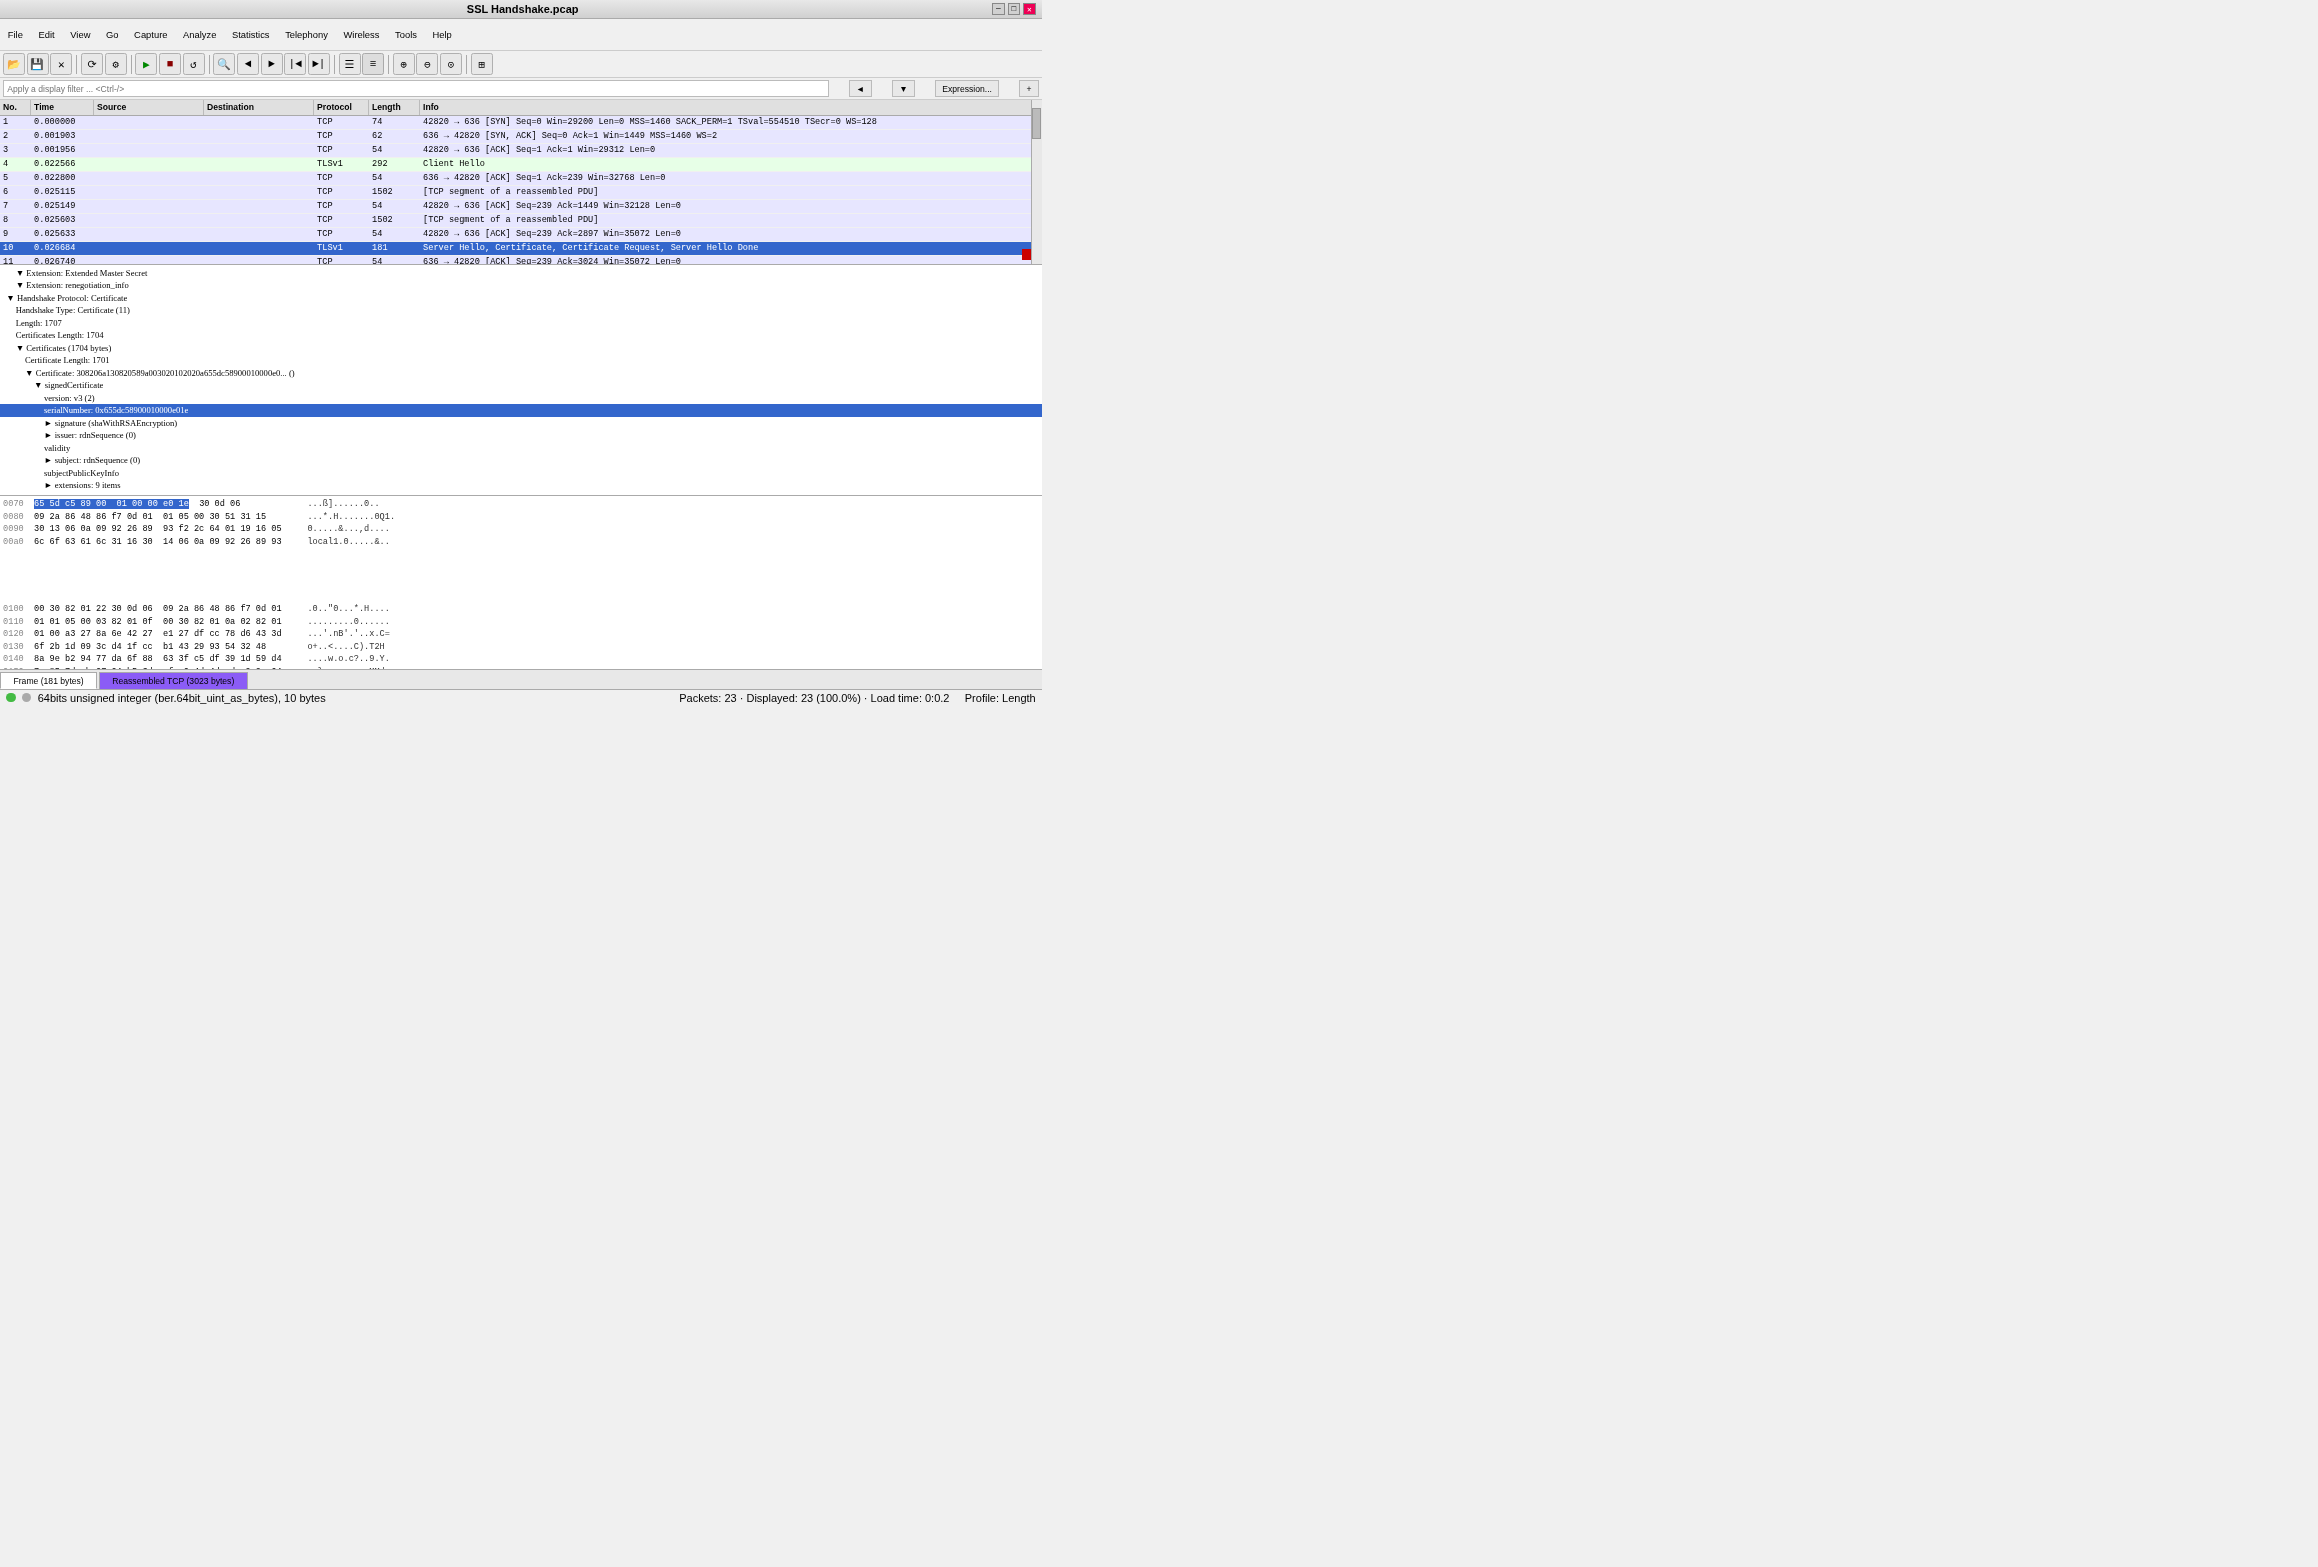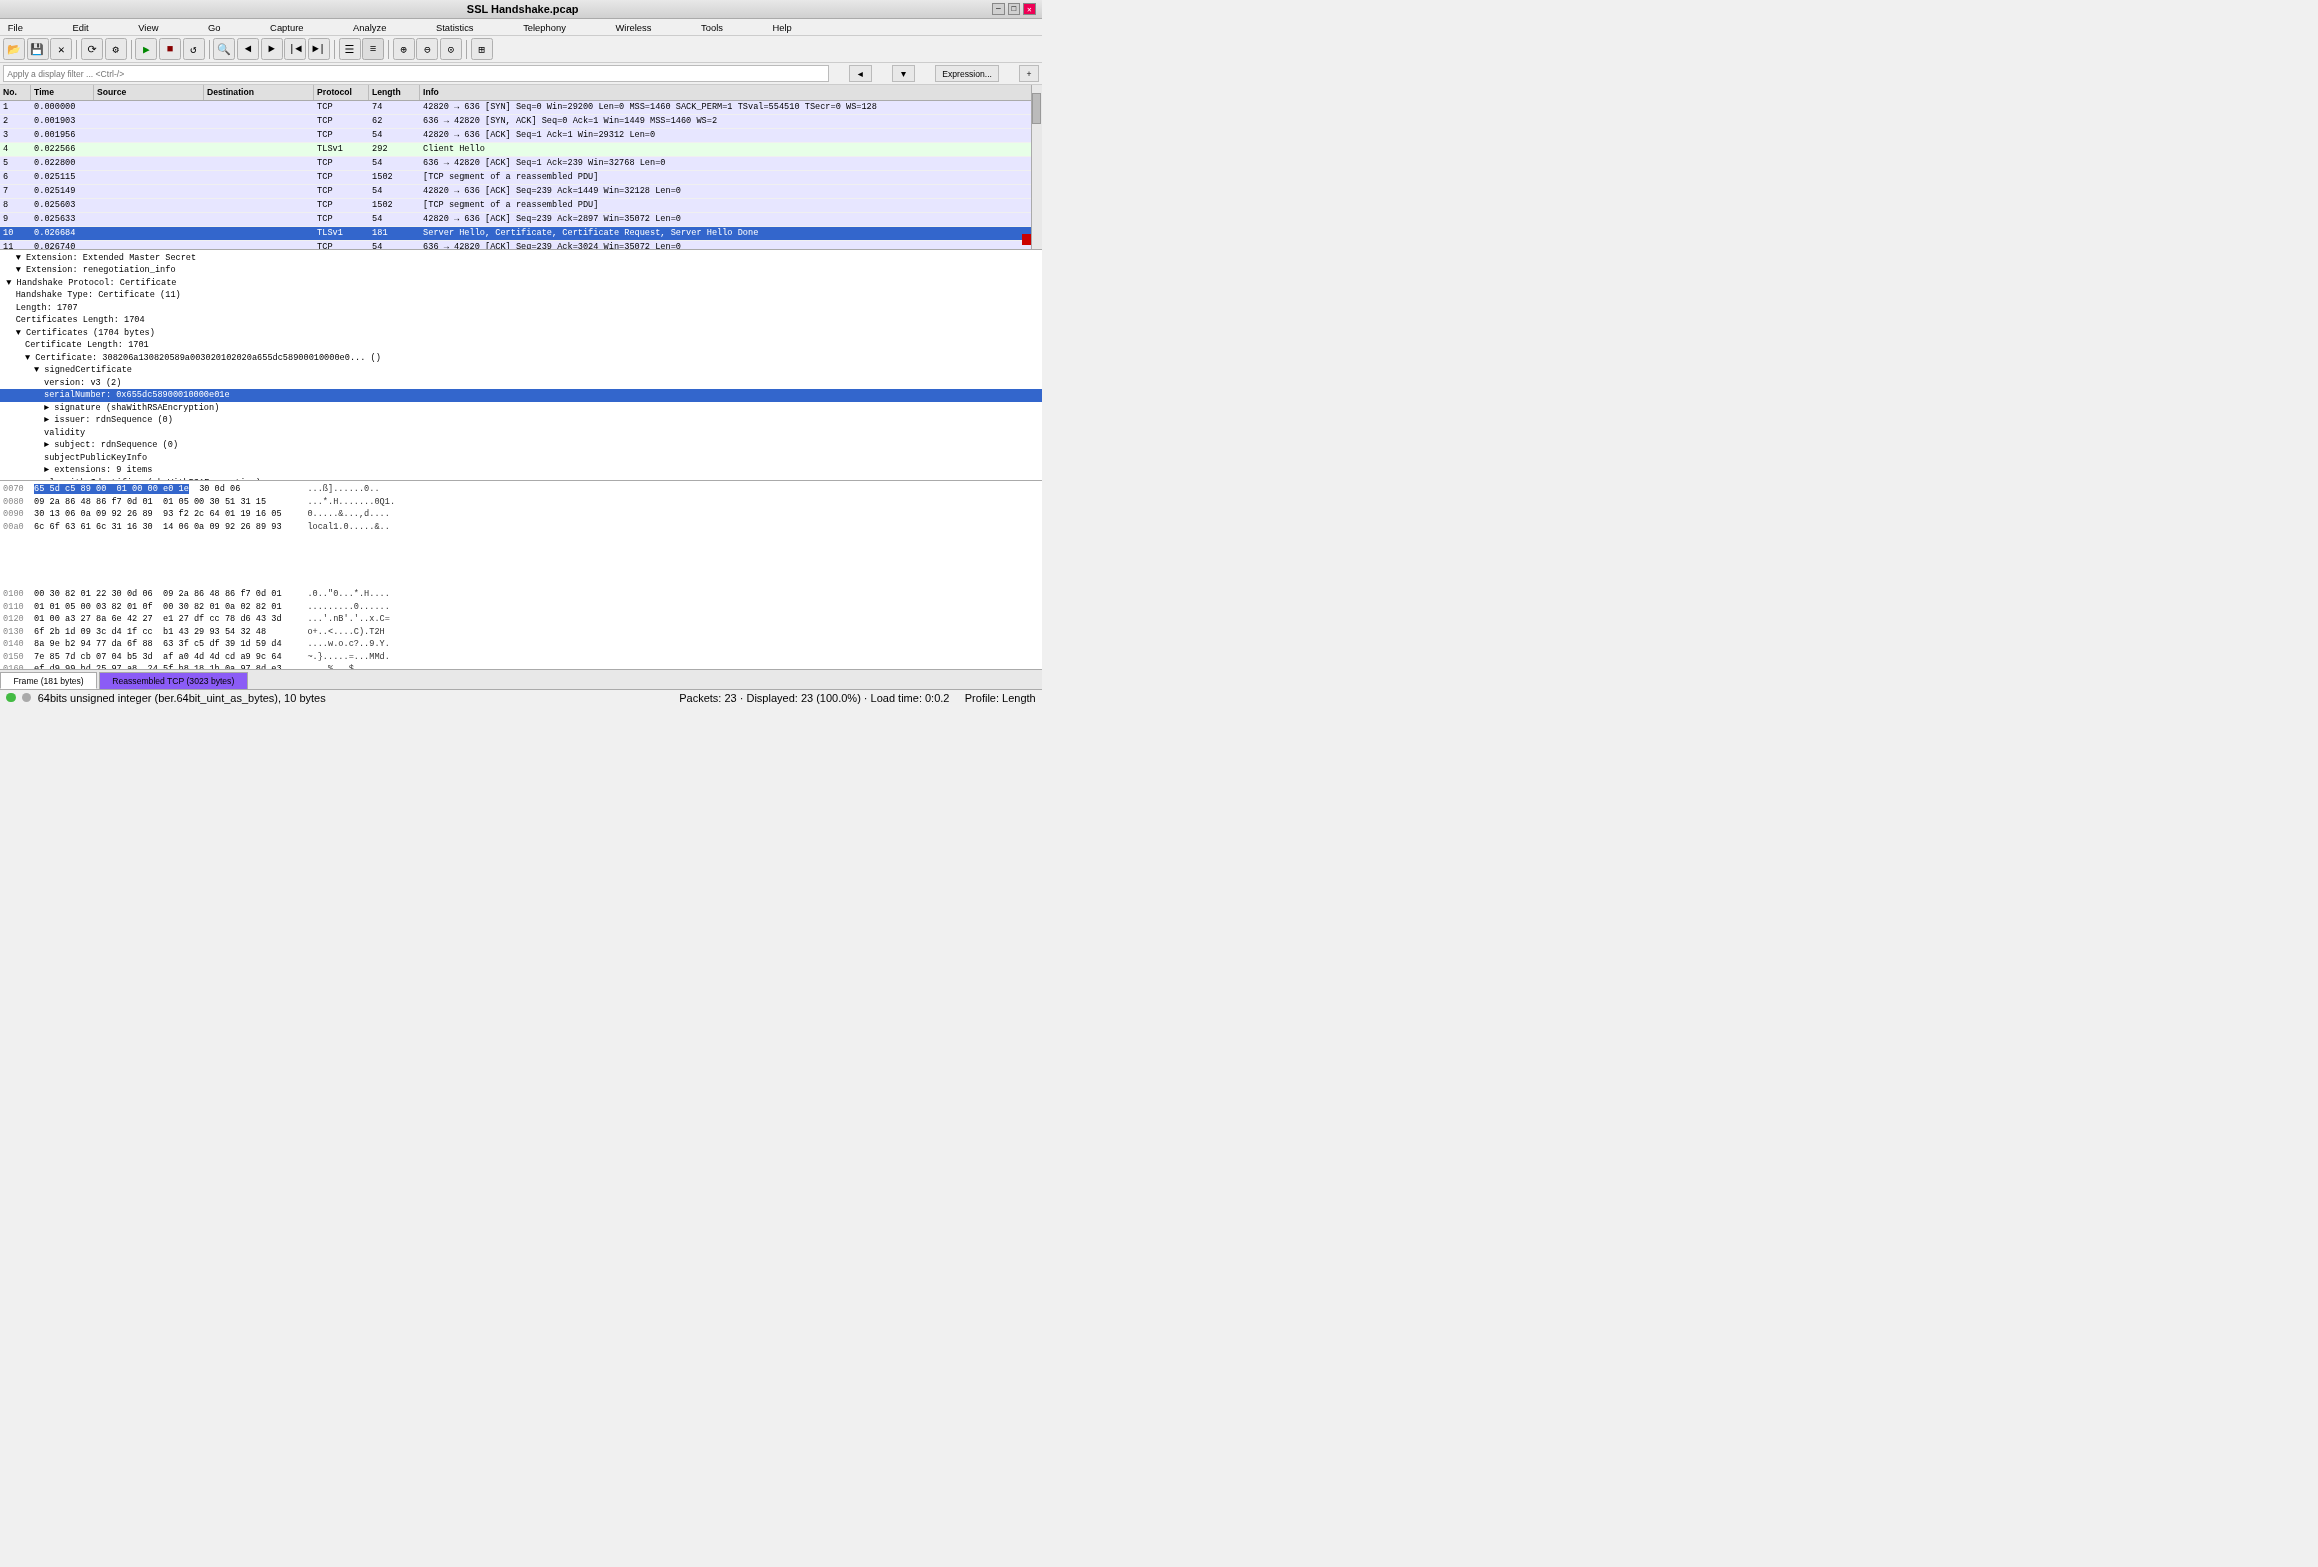--- a/index.html
+++ b/index.html
@@ -44,24 +44,23 @@
       font-size: 7.8px;
       cursor: pointer;
     }
     .title-btn.close { background: #e05; color: white; }
 
     
     #menu-bar {
       background: #f0f0f0;
       border-bottom: 0.8px solid #ccc;
       display: flex;
-      height: 17px;
+      height: 32px;
       font-family: sans-serif;
       font-size: 9.4px;
-      gap: 34px;
     }
     .menu-item {
       padding: 1.6px 7.8px;
       cursor: pointer;
       height: 100%;
       display: flex;
       align-items: center;
     }
 
     
@@ -191,20 +190,21 @@
       font-size: 8.6px;
       padding: 1.6px 0;
     }
     .detail-item {
       padding: 0.8px 3.1px 0.8px 9.4px;
       white-space: nowrap;
       cursor: pointer;
       display: flex;
       align-items: center;
       min-height: 12.5px;
+      font-family: Liberation Serif, serif;
     }
 
     
     #hex-dump {
       background: white;
       flex: 1;
       overflow-y: auto;
       font-family: 'Courier New', monospace;
       font-size: 8.6px;
       padding: 1.6px 0;

